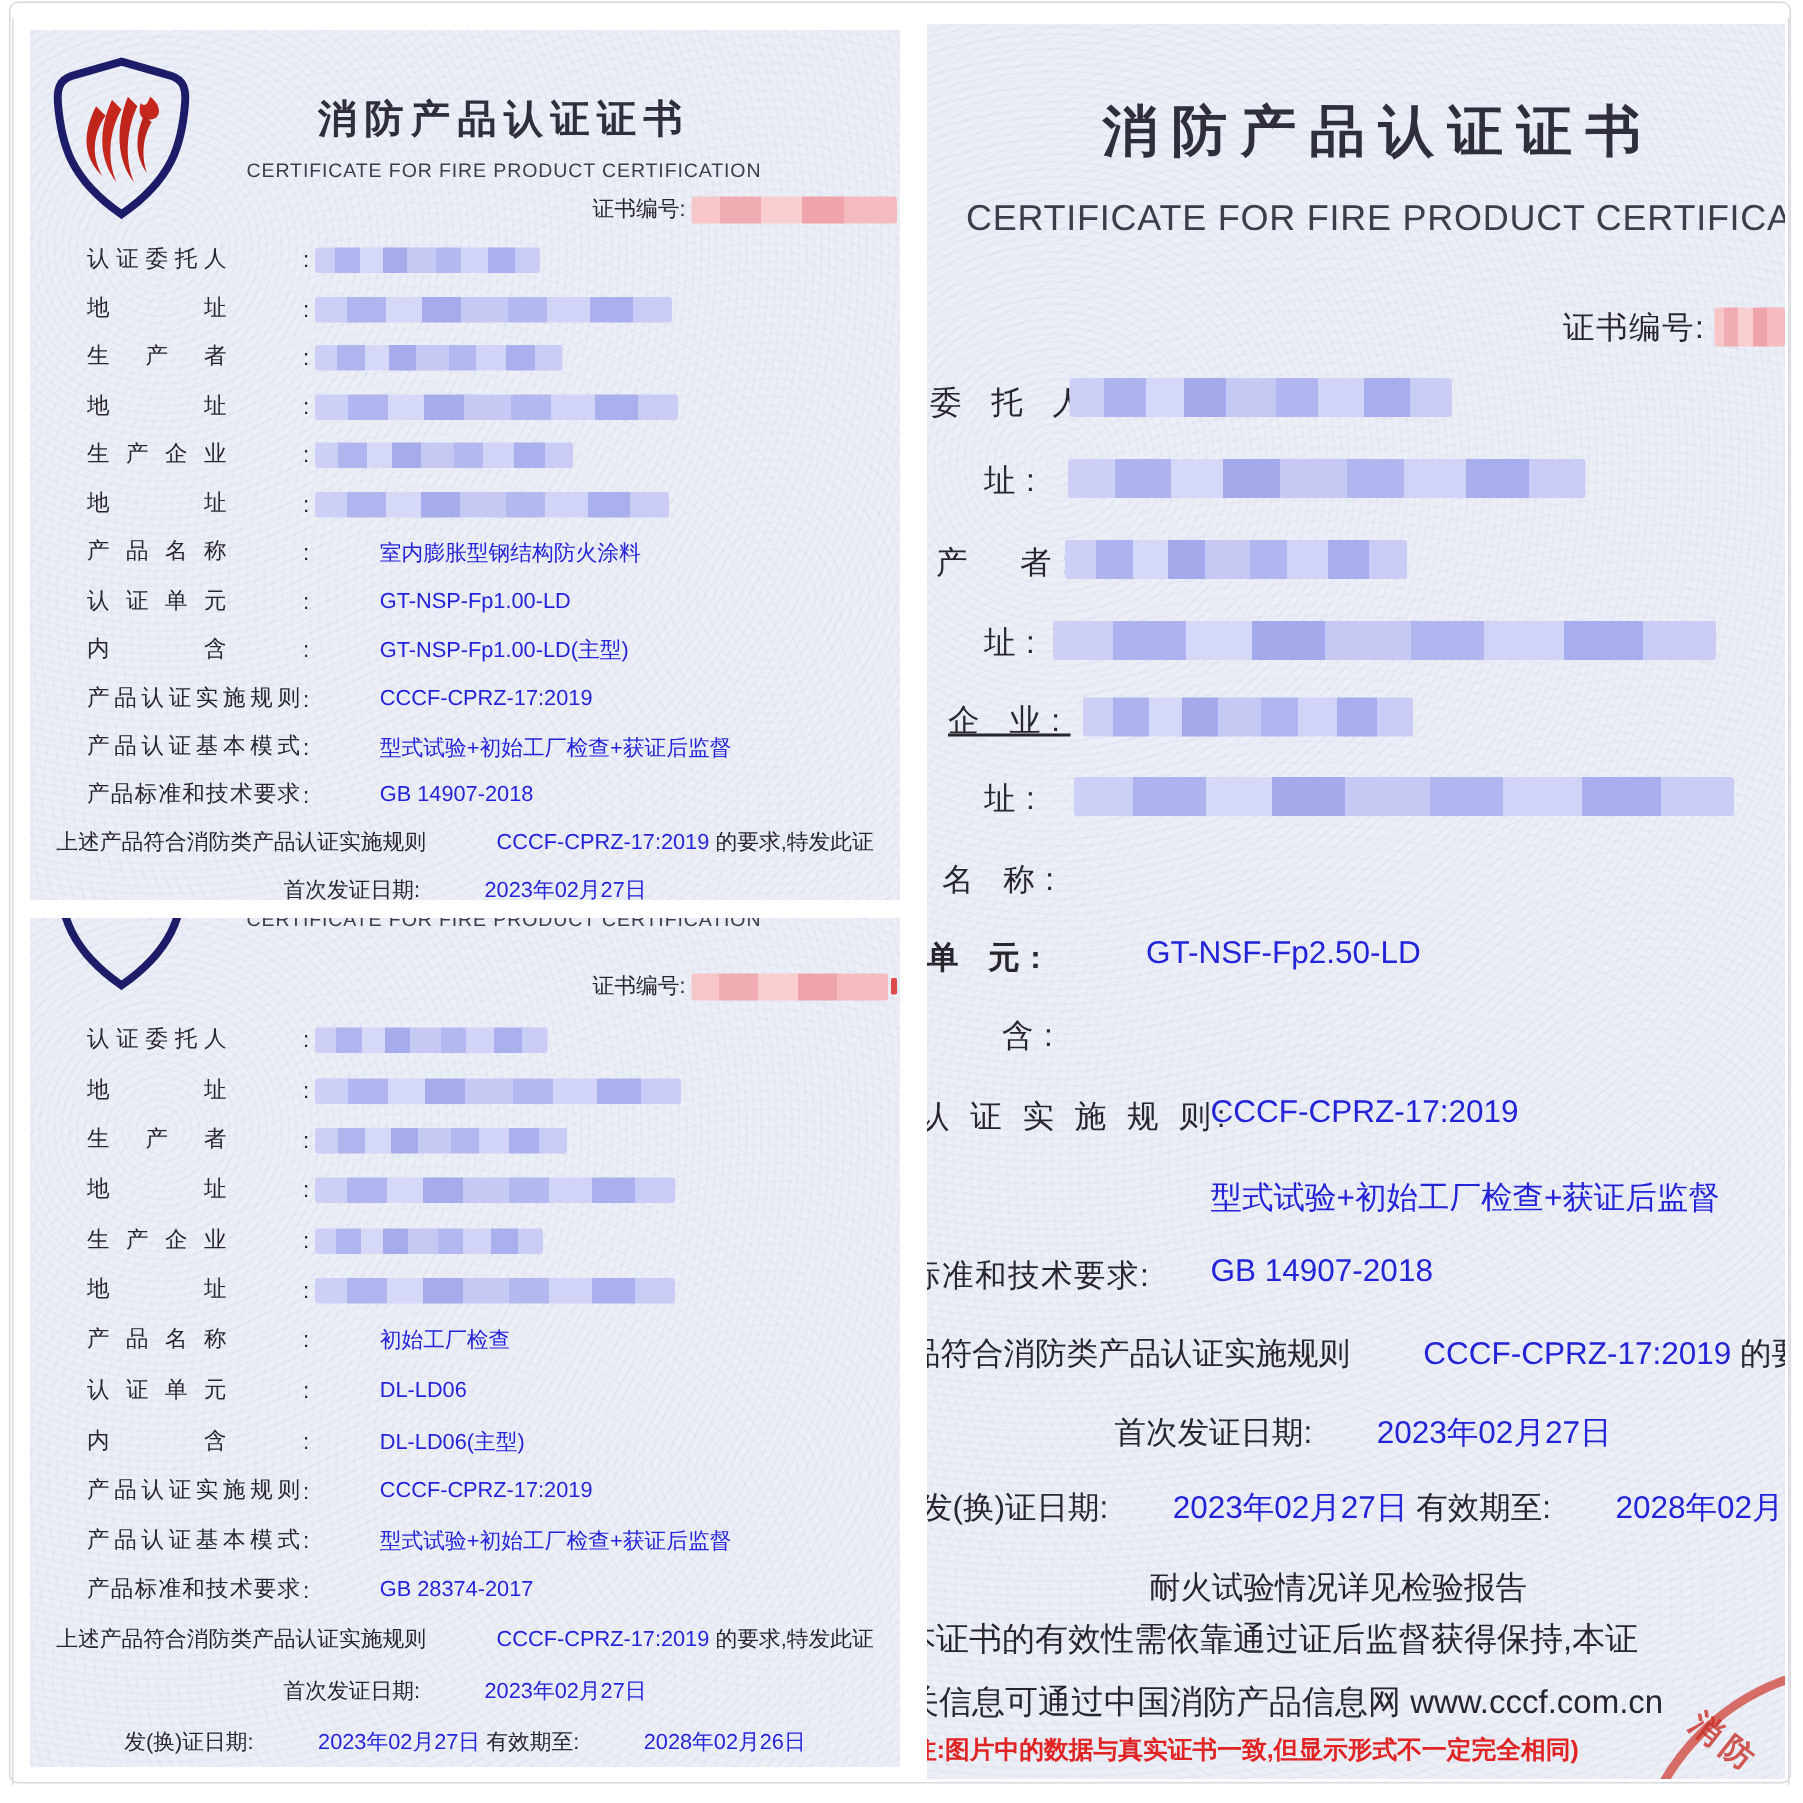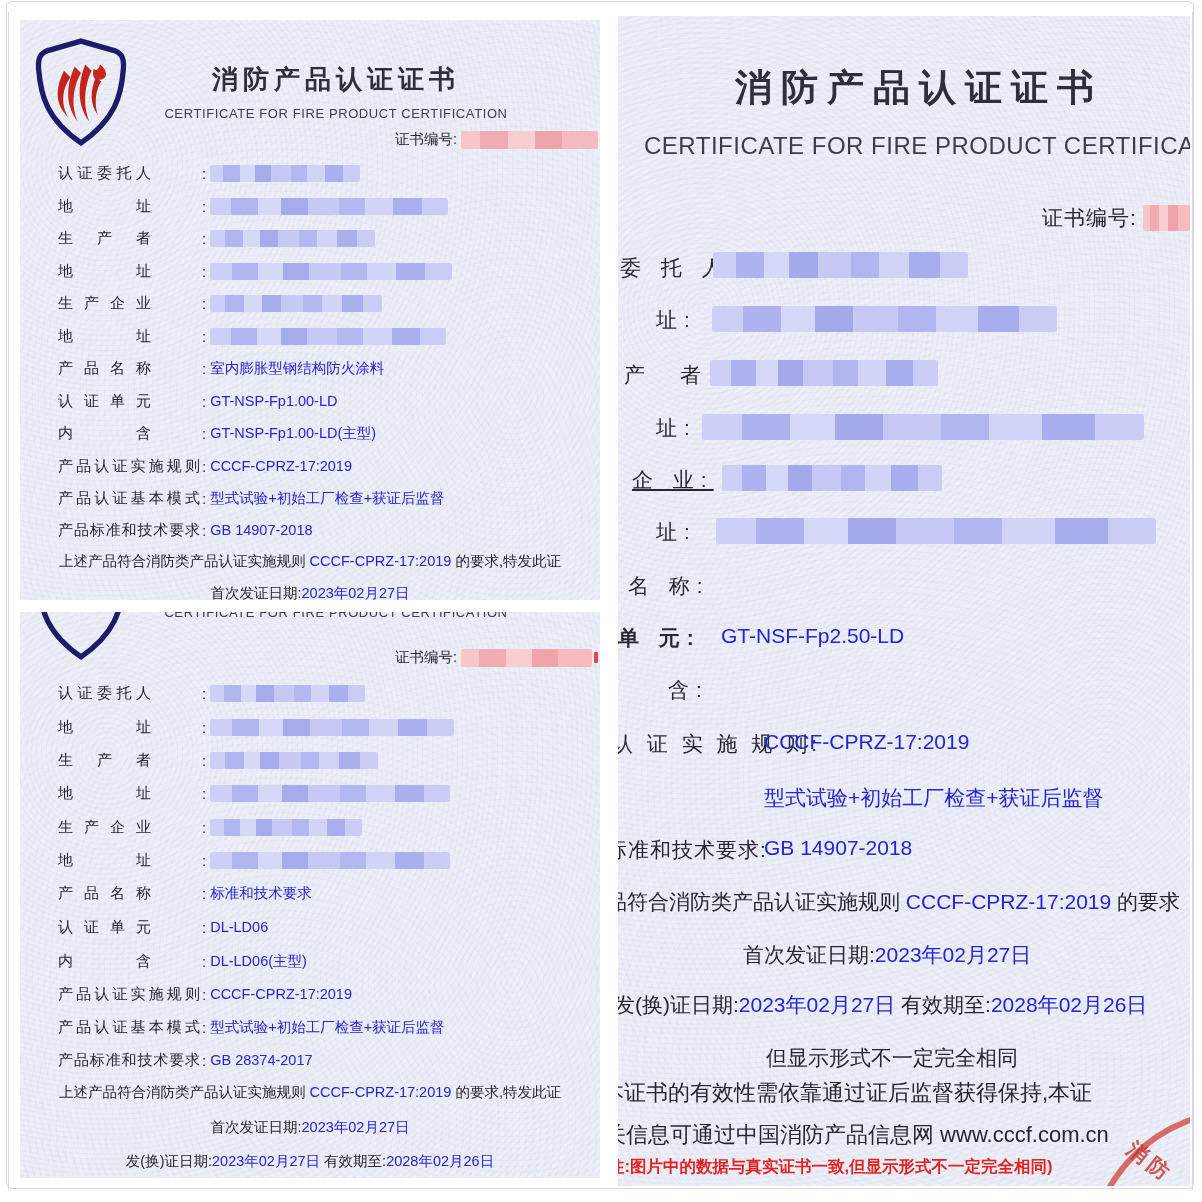--- a/index.html
+++ b/index.html
@@ -25,21 +25,21 @@
   .sub-sm{font-size:13px;letter-spacing:.6px;color:#3c3c4a;margin-top:9px;}
   .certno-row{display:flex;align-items:center;}
   .certno-lbl{font-size:14.5px;color:#26262c;white-space:nowrap;}
   .row{position:absolute;left:38px;right:14px;height:20px;display:flex;align-items:center;}
   .lblbox{width:142px;display:flex;flex:none;}
   .lbl{display:inline-block;text-align:justify;text-align-last:justify;
        font-size:15px;color:#26262c;line-height:20px;}
   .w5{width:93px;} .w8{width:142px;}
   .colon{font-size:15px;color:#26262c;margin:0 4px 0 2px;flex:none;}
   .val{font-size:14.5px;white-space:nowrap;}
-  .bv{color:#2323d8;}
+  .bv{color:#2323d8;margin-left:43px;}
   .rdb{height:17px;border-radius:2px;flex:none;
        background:linear-gradient(90deg,#cdd0f6 0 9%,#b0b5ef 9% 20%,#d6d8f8 20% 30%,#a6abec 30% 41%,
        #c6c9f4 41% 54%,#b4b8f0 54% 65%,#d2d4f7 65% 77%,#aab0ed 77% 89%,#c9ccf5 89% 100%);}
   .rdp{height:18px;border-radius:2px;
        background:linear-gradient(90deg,#f6c6c9 0 14%,#f1acb1 14% 34%,#f8ced1 34% 54%,#efa4aa 54% 74%,#f5bbbf 74% 100%);}
   .cline{left:0;right:0;text-align:center;font-size:14.5px;white-space:nowrap;color:#26262c;}
   .redtick{width:4px;height:11px;background:#dc4a4a;border-radius:1px;flex:none;margin-left:2px;}
 
   
   .title-lg{font-size:37px;letter-spacing:9px;color:#2e2e3c;font-weight:600;}
@@ -229,21 +229,21 @@
         <span class="lbl w5">地址</span>
       </span>
     <span class="colon">:</span>
     <span class="rdb" style="width:240px;"></span>
   </div>
   <div class="row" style="top:271px;">
     <span class="lblbox">
         <span class="lbl w5">产品名称</span>
       </span>
     <span class="colon">:</span>
-    <span class="val bv">标准和技术要求</span>
+    <span class="val bv">初始工厂检查</span>
   </div>
   <div class="row" style="top:305px;">
     <span class="lblbox">
         <span class="lbl w5">认证单元</span>
       </span>
     <span class="colon">:</span>
     <span class="val bv">DL-LD06</span>
   </div>
   <div class="row" style="top:339px;">
     <span class="lblbox">
@@ -334,21 +334,21 @@
   </div>
 
   <div class="abs nowrap" style="left:125px;top:925px;font-size:21px;">
     <span>首次发证日期:</span><span class="bv">2023年02月27日</span>
   </div>
 
   <div class="abs nowrap" style="left:-4px;top:975px;font-size:21px;">
     <span>发(换)证日期:</span><span class="bv">2023年02月27日</span><span> 有效期至:</span><span class="bv">2028年02月26日</span>
   </div>
 
-  <div class="abs nowrap" style="left:148px;top:1028px;font-size:21px;">但显示形式不一定完全相同</div>
+  <div class="abs nowrap" style="left:148px;top:1028px;font-size:21px;">耐火试验情况详见检验报告</div>
 
   <div class="abs nowrap" style="left:-16px;top:1062px;font-size:22px;">本证书的有效性需依靠通过证后监督获得保持,本证</div>
 
   <div class="abs nowrap" style="left:-14px;top:1104px;font-size:22px;">关信息可通过中国消防产品信息网 www.cccf.com.cn</div>
 
   <div class="abs note-red" style="left:-10px;top:1140px;">注:图片中的数据与真实证书一致,但显示形式不一定完全相同)</div>
 
   <div class="seal-ring"></div>
   <div class="seal-txt">消防</div>
 </div>

